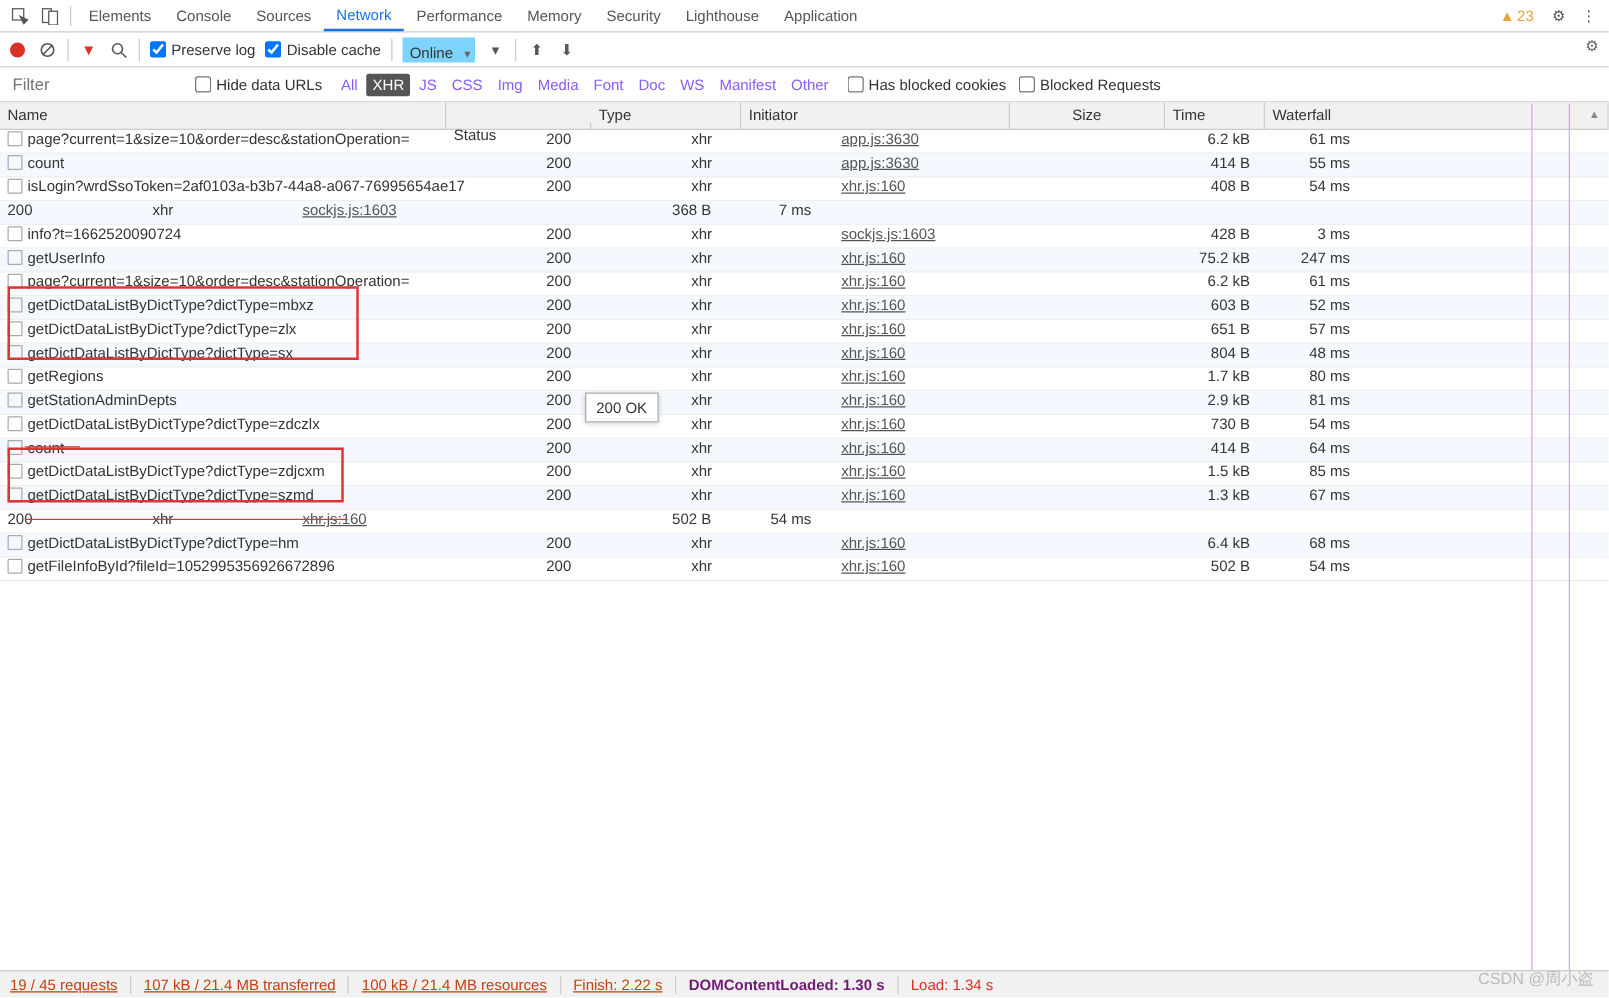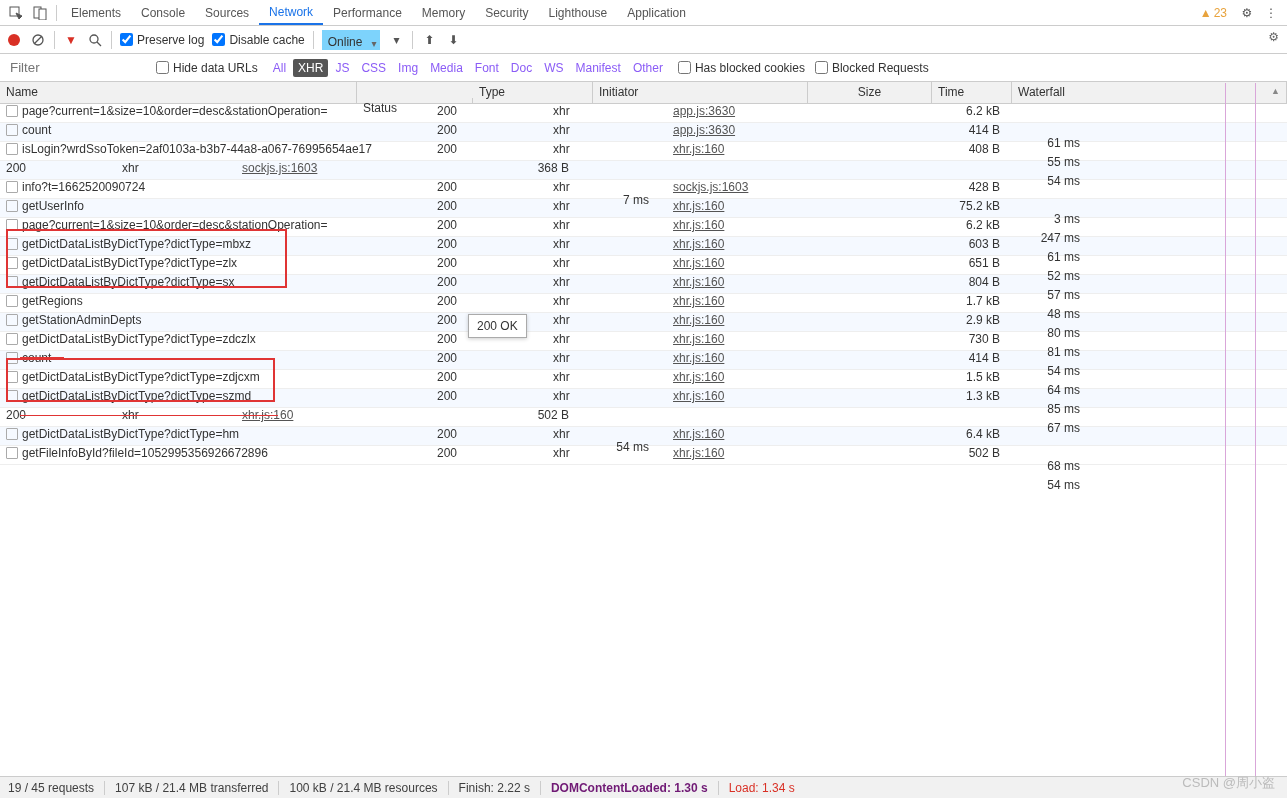--- a/index.html
+++ b/index.html
@@ -42,32 +42,32 @@
 
 .rows { position: relative; }
 .row { display: flex; height: 19px; border-bottom: 1px solid #eee; align-items: flex-start; }
 .row.alt { background: #f5f9ff; }
 .row > div { padding: 0 6px; overflow: hidden; white-space: nowrap; text-overflow: ellipsis; }
 .c-name   { width: 431px; display: flex; align-items: center; gap: 4px; }
 .c-status { width: 116px; }
 .c-type   { width: 120px; }
 .c-init   { width: 215px; }
 .c-size   { width: 124px; text-align: right; }
-.c-time   { width: 80px;  text-align: right; margin-top: 32px; }
+.c-time   { width: 80px;  text-align: right; }
 .c-wf     { flex: 1; position: relative; }
 .doc-ico { width: 12px; height: 12px; border: 1px solid #aaa; border-radius: 1px; flex-shrink: 0; }
 .initiator-link { color: #545454; text-decoration: underline; cursor: pointer; }
 
 .redbox { position: absolute; border: 2px solid #e03434; pointer-events: none; }
 .strike { position: absolute; height: 1px; background: #e03434; pointer-events: none; }
 
 .tooltip { position: absolute; left: 468px; top: 314px; background: #fff; border: 1px solid #aaa; padding: 4px 8px; box-shadow: 0 1px 4px rgba(0,0,0,.2); font-size: 12px; }
 
 .status-bar { position: absolute; bottom: 0; left: 0; right: 0; height: 22px; border-top: 1px solid #ccc; background: #f1f1f1; display: flex; align-items: center; padding: 0 8px; gap: 10px; font-size: 12px; }
-.status-bar .sv { color: #404040; }
+.status-bar .sv { color: #c2410c; text-decoration: underline; }
 .status-bar .s-div { width: 1px; height: 14px; background: #ccc; }
 .domc { color: #701a75; font-weight: bold; }
 .load { color: #d93025; }
 .watermark { position: absolute; right: 12px; bottom: 6px; color: #bbb; font-size: 13px; }
 
 .timeline-border { position: absolute; top: 83px; bottom: 22px; width: 1px; background: #d9a6d9; }
 </style>
 </head>
 <body>
 

